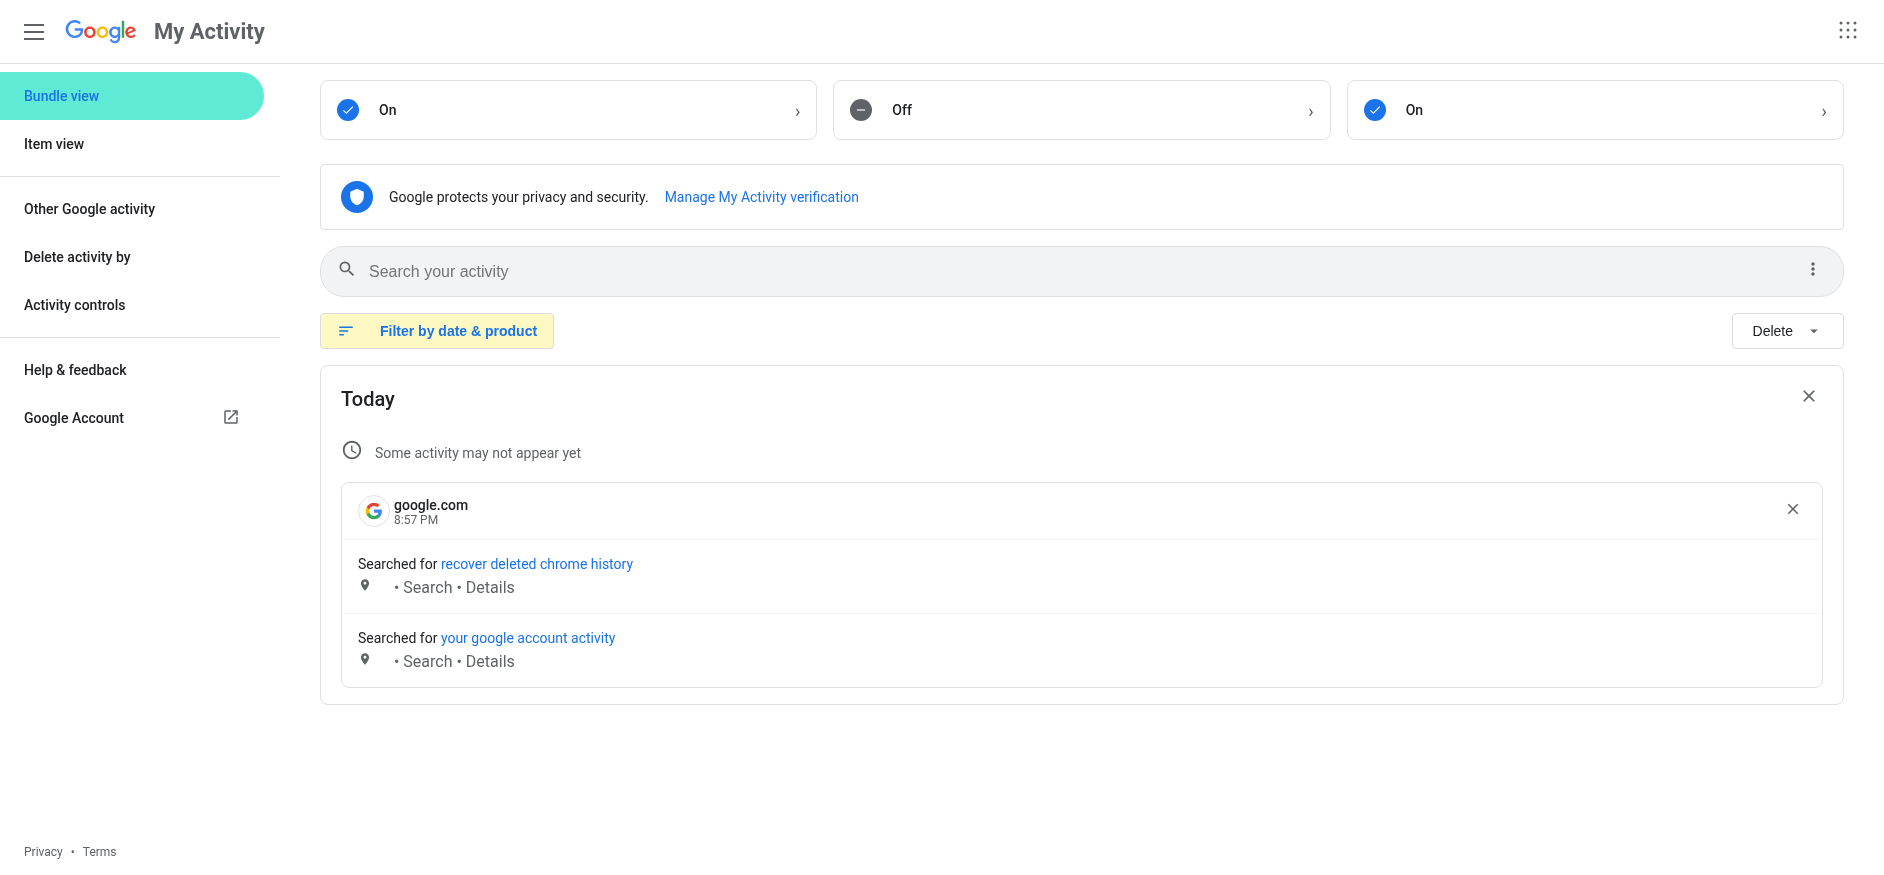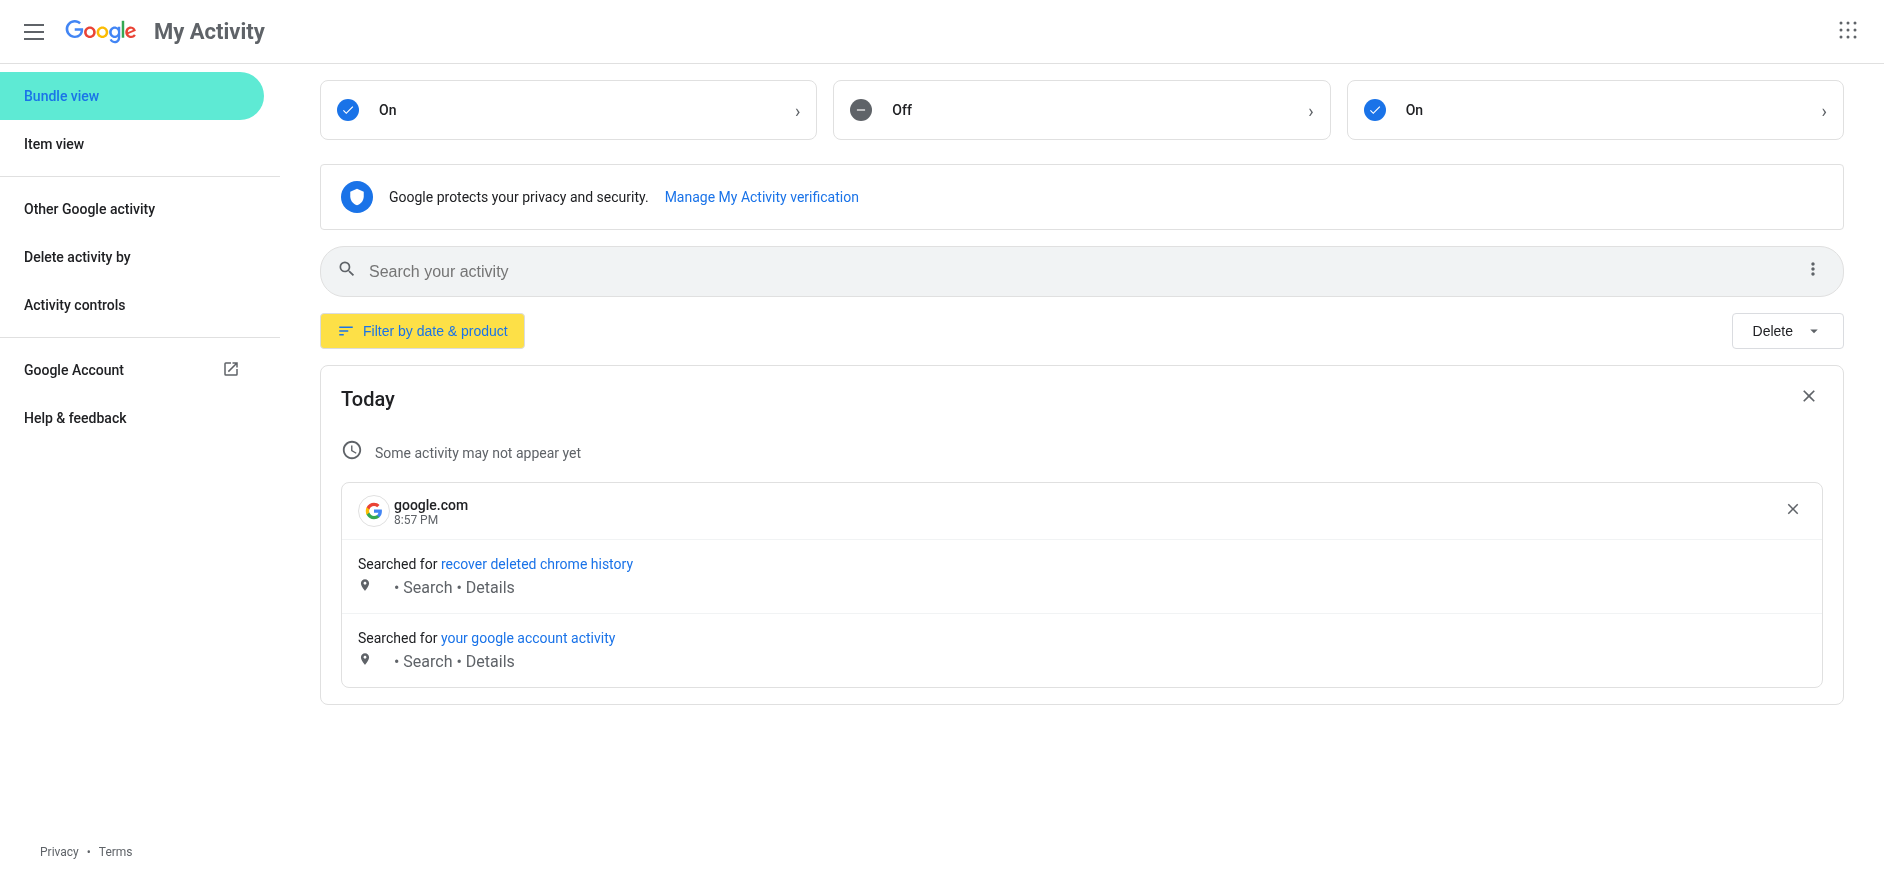--- a/index.html
+++ b/index.html
@@ -89,21 +89,21 @@
       color: #5f6368;
     }
     .sidebar-divider {
       border: none;
       border-top: 1px solid #e0e0e0;
       margin: 8px 0;
     }
     .sidebar-footer {
       position: fixed;
       bottom: 0;
-      left: 16px;
+      left: 0;
       width: 280px;
       padding: 16px 24px;
       font-size: 12px;
       color: #5f6368;
       display: flex;
       gap: 8px;
     }
     .sidebar-footer a { color: #5f6368; text-decoration: none; cursor: pointer; }
 
     
@@ -217,29 +217,29 @@
     
     .filter-delete-row {
       display: flex;
       align-items: center;
       justify-content: space-between;
       margin-bottom: 16px;
     }
     .filter-btn {
       display: flex;
       align-items: center;
-      gap: 8px;
+      gap: 25px;
       padding: 8px 16px;
       border: 1px solid #dadce0;
       border-radius: 4px;
-      background: #fde047;
+      background: #fef9c3;
       cursor: pointer;
       color: #1a73e8;
       font-size: 14px;
-      font-weight: 400;
+      font-weight: 700;
     }
     .delete-btn {
       display: flex;
       align-items: center;
       gap: 12px;
       padding: 8px 20px;
       border: 1px solid #dadce0;
       border-radius: 4px;
       background: #fff;
       cursor: pointer;
@@ -391,29 +391,29 @@
     <span>Other Google activity</span>
   </div>
   <div class="sidebar-item">
     <span>Delete activity by</span>
   </div>
   <div class="sidebar-item">
     <span>Activity controls</span>
   </div>
   <hr class="sidebar-divider">
   <div class="sidebar-item">
+    <span>Help &amp; feedback</span>
+  </div>
+  <div class="sidebar-item">
     <span>Google Account</span>
     <span class="ext-icon">
       <svg width="18" height="18" viewBox="0 0 24 24" fill="#5f6368">
           <path d="M19 19H5V5h7V3H5a2 2 0 00-2 2v14a2 2 0 002 2h14a2 2 0 002-2v-7h-2v7zM14 3v2h3.59l-9.83 9.83 1.41 1.41L19 6.41V10h2V3h-7z"></path>
         </svg>
     </span>
-  </div>
-  <div class="sidebar-item">
-    <span>Help &amp; feedback</span>
   </div>
 
   <div class="sidebar-footer">
     <a>Privacy</a>
     <span>•</span>
     <a>Terms</a>
   </div>
 </div>
 
 <div class="main">

